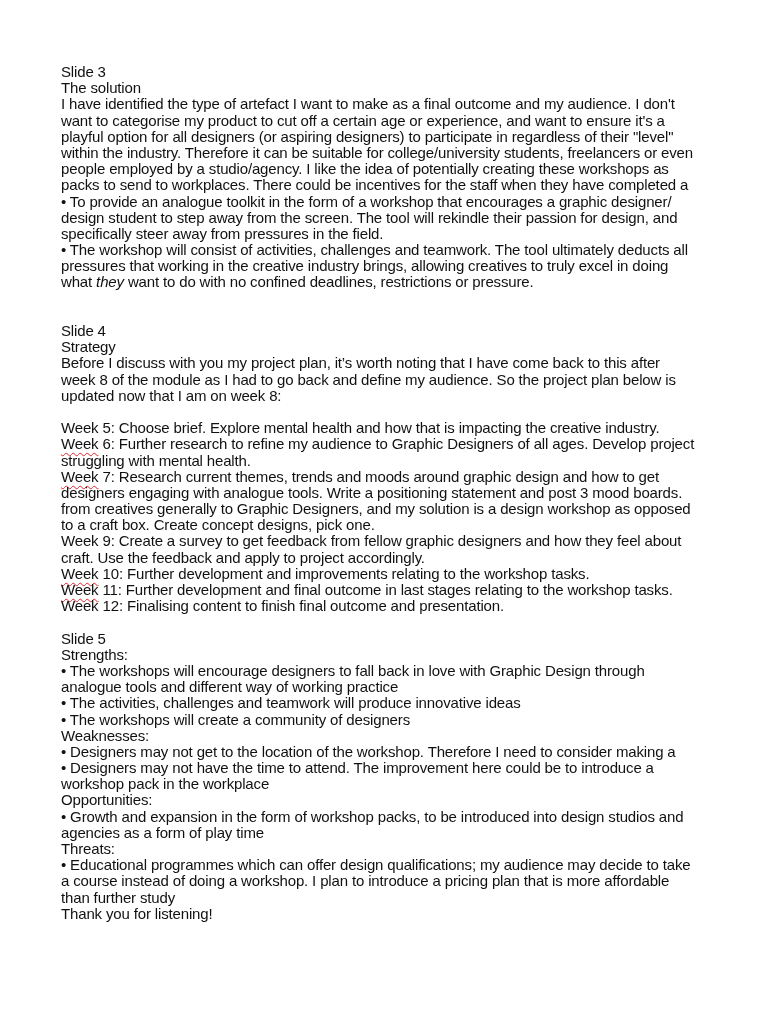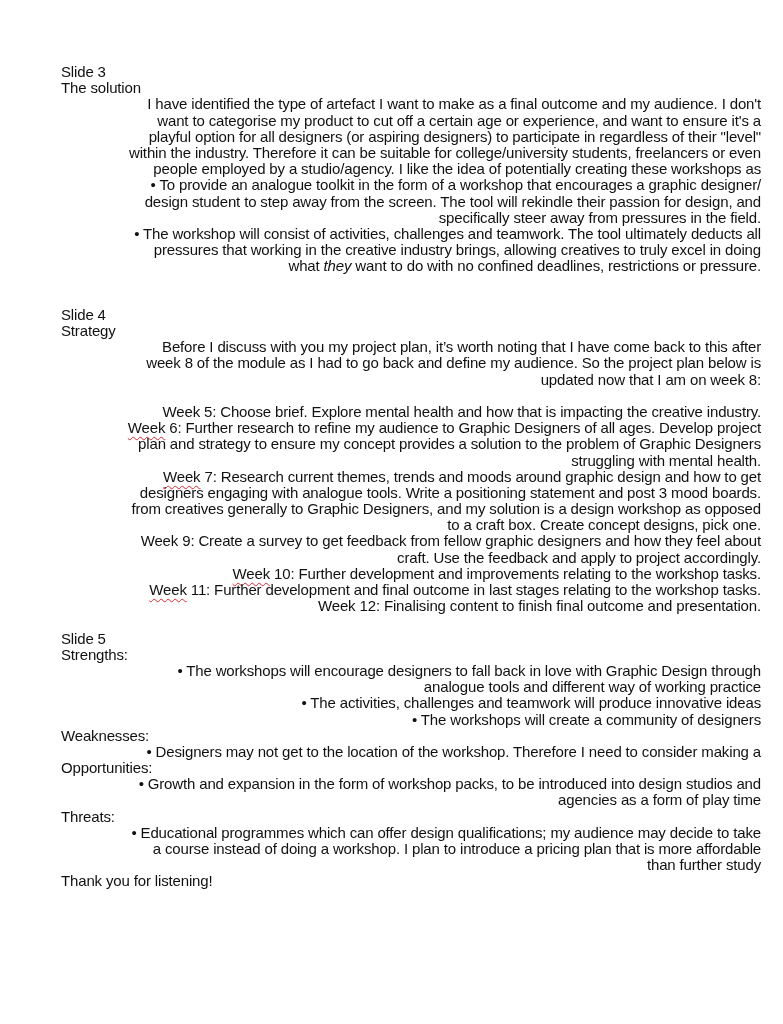--- a/index.html
+++ b/index.html
@@ -17,21 +17,21 @@
     }
     .doc {
       position: absolute;
       left: 61px;
       top: 64px;
       width: 700px;
       font-size: 15px;
       line-height: 16.2px;
       letter-spacing: -0.15px;
     }
-    .para { margin: 0; text-align: right; }
+    .para { margin: 0; }
     .line {
       display: block;
       white-space: nowrap;
       height: 16.2px;
     }
     .blank { display: block; height: 16.2px; }
     .spell {
       text-decoration: underline wavy #e0262b;
       text-decoration-thickness: 1px;
       text-underline-offset: 3px;
@@ -45,20 +45,21 @@
 
   <section>
     <span class="line">Slide 3</span>
     <span class="line">The solution</span>
     <p class="para">
       <span class="line">I have identified the type of artefact I want to make as a final outcome and my audience. I don't</span>
       <span class="line">want to categorise my product to cut off a certain age or experience, and want to ensure it's a</span>
       <span class="line">playful option for all designers (or aspiring designers) to participate in regardless of their "level"</span>
       <span class="line">within the industry. Therefore it can be suitable for college/university students, freelancers or even</span>
       <span class="line">people employed by a studio/agency. I like the idea of potentially creating these workshops as</span>
+      <span class="line">packs to send to workplaces. There could be incentives for the staff when they have completed a</span>
     </p>
     <p class="para">
       <span class="line">• To provide an analogue toolkit in the form of a workshop that encourages a graphic designer/</span>
       <span class="line">design student to step away from the screen. The tool will rekindle their passion for design, and</span>
       <span class="line">specifically steer away from pressures in the field.</span>
     </p>
     <p class="para">
       <span class="line">• The workshop will consist of activities, challenges and teamwork. The tool ultimately deducts all</span>
       <span class="line">pressures that working in the creative industry brings, allowing creatives to truly excel in doing</span>
       <span class="line"><span>what </span><em>they</em><span> want to do with no confined deadlines, restrictions or pressure.</span></span>
@@ -76,21 +77,20 @@
       <span class="line">week 8 of the module as I had to go back and define my audience. So the project plan below is</span>
       <span class="line">updated now that I am on week 8:</span>
     </p>
     <span class="blank"></span>
     <div id="weeks">
         <p class="para">
           <span class="line"><span>Week</span><span> 5: Choose brief. Explore mental health and how that is impacting the creative industry.</span></span>
         </p>
         <p class="para">
           <span class="line"><span class="spell">Week</span><span> 6: Further research to refine my audience to Graphic Designers of all ages. Develop project</span></span>
-          <span class="line"><span>plan and strategy to ensure my concept provides a solution to the problem of Graphic Designers</span></span>
           <span class="line"><span>struggling with mental health.</span></span>
         </p>
         <p class="para">
           <span class="line"><span class="spell">Week</span><span> 7: Research current themes, trends and moods around graphic design and how to get</span></span>
           <span class="line"><span>designers engaging with analogue tools. Write a positioning statement and post 3 mood boards.</span></span>
         </p>
         <p class="para">
           <span class="line"><span>from creatives generally to Graphic Designers, and my solution is a design workshop as opposed</span></span>
           <span class="line"><span>to a craft box. Create concept designs, pick one.</span></span>
         </p>
@@ -125,20 +125,24 @@
         </p>
         <p class="para">
           <span class="line">• The workshops will create a community of designers</span>
         </p>
       </div>
     <span class="line">Weaknesses:</span>
     <div id="weaknesses">
         <p class="para">
           <span class="line">• Designers may not get to the location of the workshop. Therefore I need to consider making a</span>
         </p>
+        <p class="para">
+          <span class="line">• Designers may not have the time to attend. The improvement here could be to introduce a</span>
+          <span class="line">workshop pack in the workplace</span>
+        </p>
       </div>
     <span class="line">Opportunities:</span>
     <div id="opportunities">
         <p class="para">
           <span class="line">• Growth and expansion in the form of workshop packs, to be introduced into design studios and</span>
           <span class="line">agencies as a form of play time</span>
         </p>
       </div>
     <span class="line">Threats:</span>
     <div id="threats">

